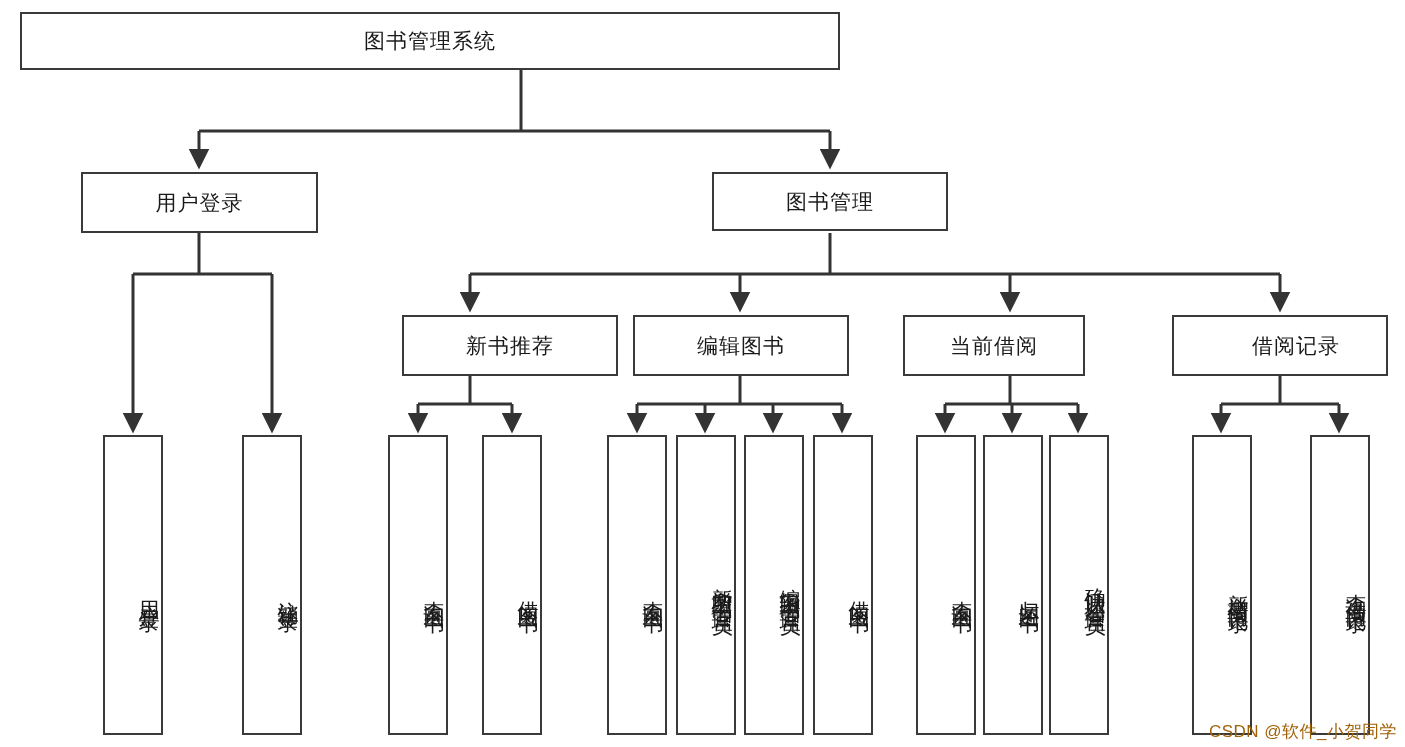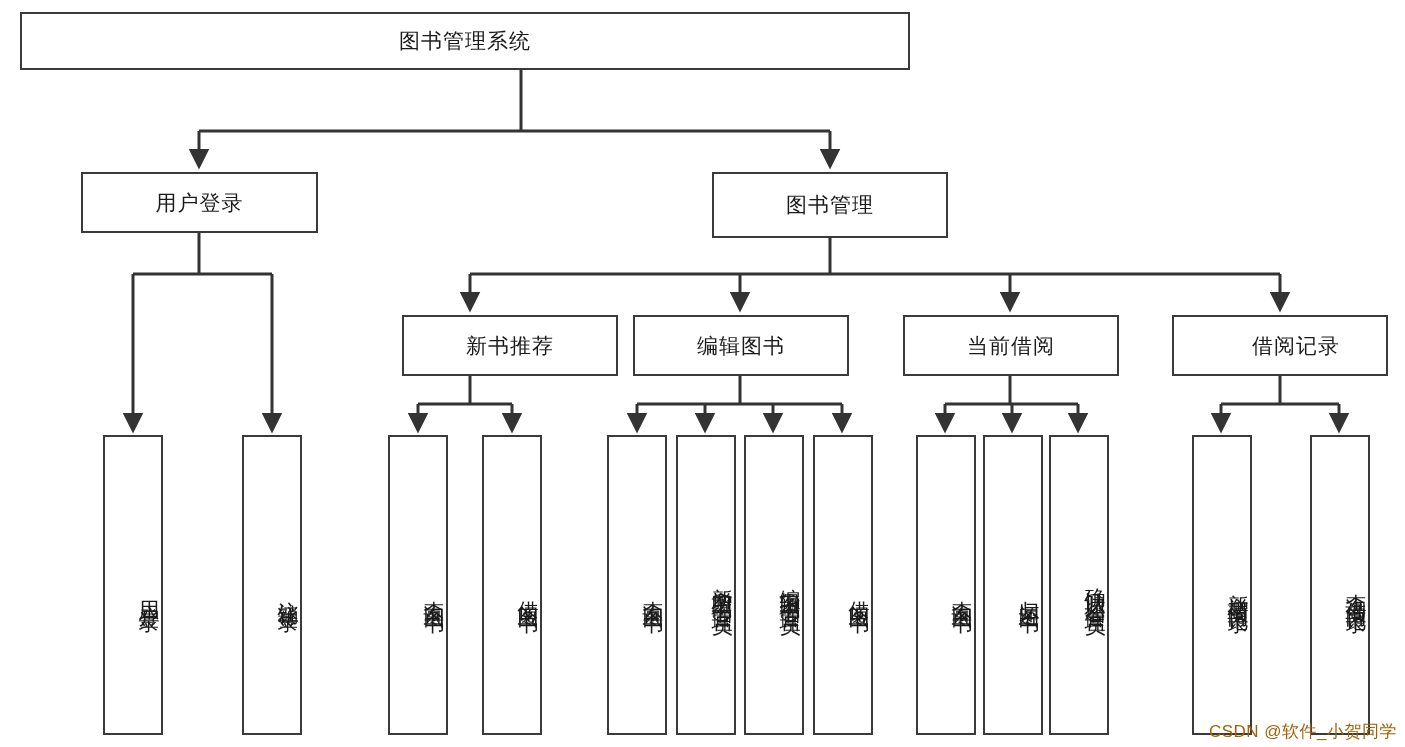--- a/index.html
+++ b/index.html
@@ -121,38 +121,38 @@
       <path d="M 1012 404 L 1012 430" marker-end="url(#arrow)"></path>
       <path d="M 1078 404 L 1078 430" marker-end="url(#arrow)"></path>
 
       <path d="M 1280 376 L 1280 404"></path>
       <path d="M 1221 404 L 1339 404"></path>
       <path d="M 1221 404 L 1221 430" marker-end="url(#arrow)"></path>
       <path d="M 1339 404 L 1339 430" marker-end="url(#arrow)"></path>
     </g>
   </svg>
 
-  <div class="node node-root" style="left:20px; top:12px; width:890px; height:58px;">
+  <div class="node node-root" style="left:20px; top:12px; width:820px; height:58px;">
     <span class="node-label">图书管理系统</span>
   </div>
 
   <div class="node node-h" style="left:81px; top:172px; width:237px; height:61px;">
     <span class="node-label">用户登录</span>
   </div>
-  <div class="node node-h" style="left:712px; top:172px; width:236px; height:66px;">
+  <div class="node node-h" style="left:712px; top:172px; width:236px; height:59px;">
     <span class="node-label">图书管理</span>
   </div>
 
   <div class="node node-h" style="left:362px; top:315px; width:216px; height:61px;margin-left:40px;">
     <span class="node-label">新书推荐</span>
   </div>
   <div class="node node-h" style="left:633px; top:315px; width:216px; height:61px;">
     <span class="node-label">编辑图书</span>
   </div>
-  <div class="node node-h" style="left:903px; top:315px; width:216px; height:61px;">
+  <div class="node node-h" style="left:903px; top:315px; width:182px; height:61px;">
     <span class="node-label">当前借阅</span>
   </div>
   <div class="node node-h" style="left:1172px; top:315px; width:216px; height:61px;padding-left:32px;">
     <span class="node-label">借阅记录</span>
   </div>
 
   <div class="node node-v" style="left:103px; top:435px; width:60px; height:300px;">
     <span class="node-label">用户登录</span>
   </div>
   <div class="node node-v" style="left:242px; top:435px; width:60px; height:300px;">

